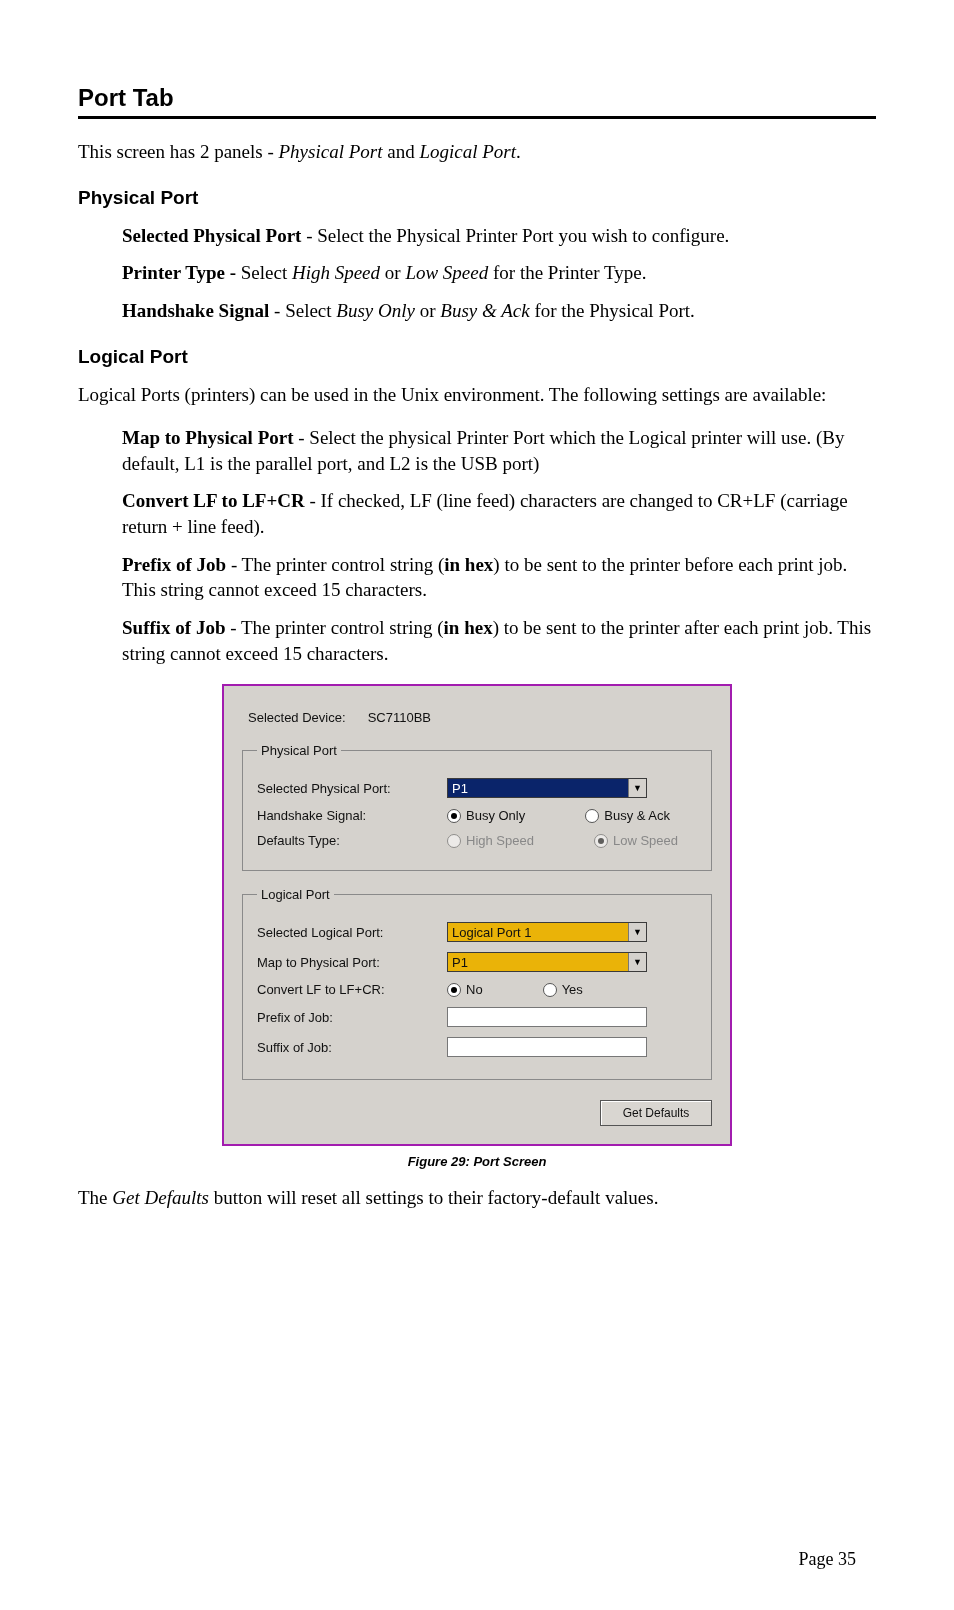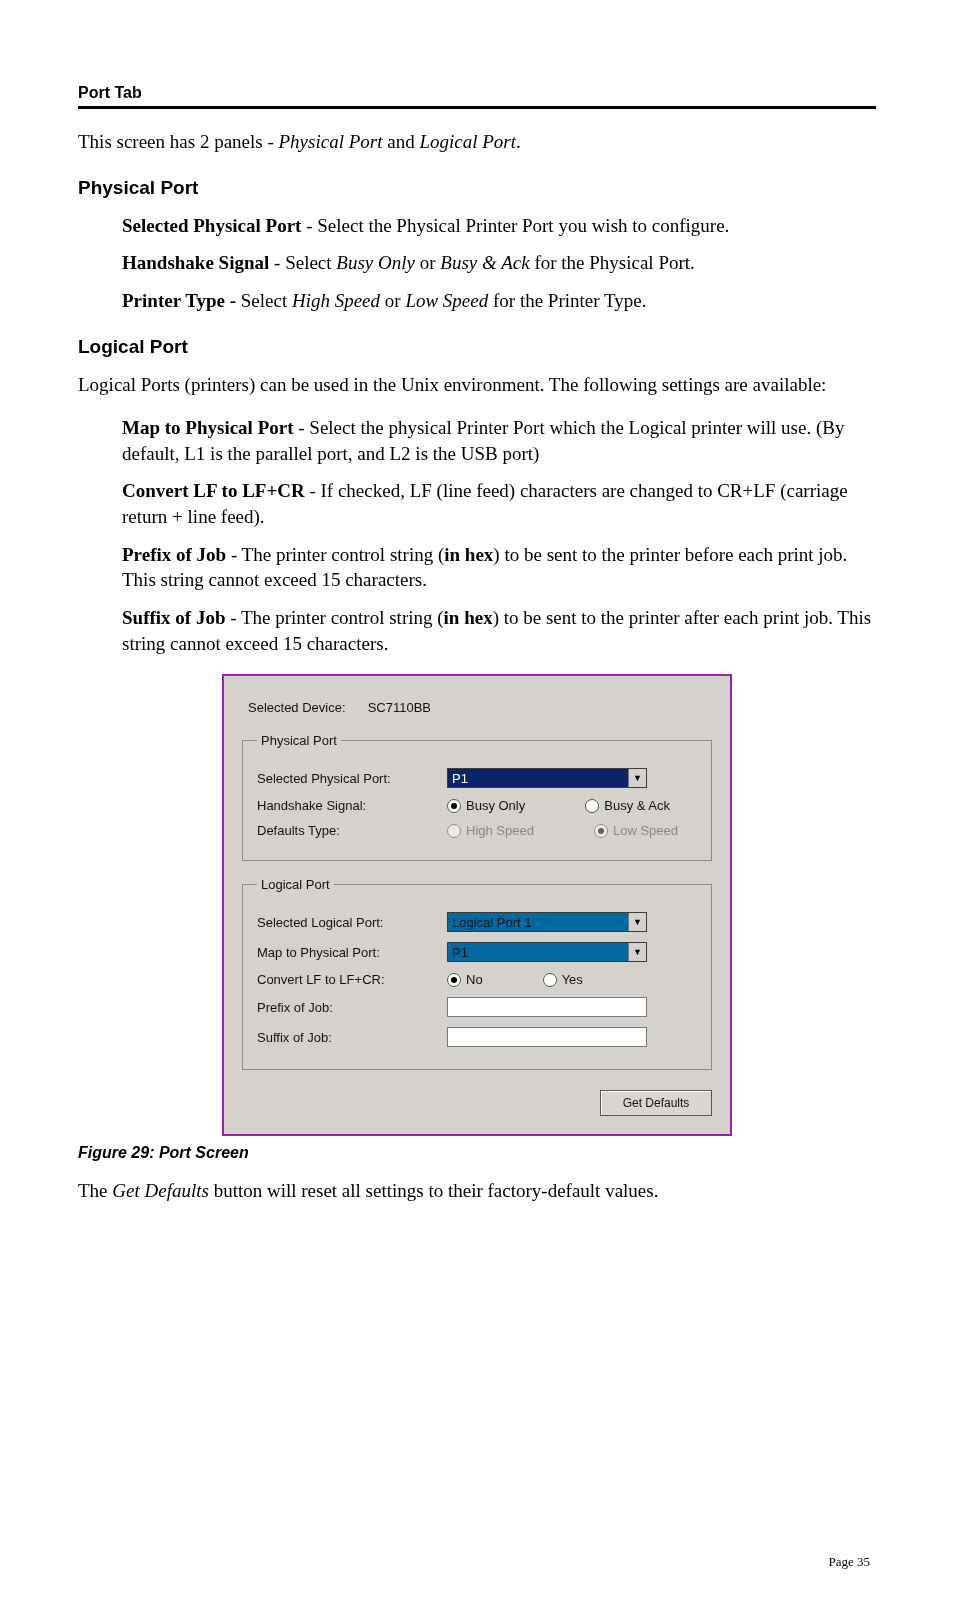--- a/index.html
+++ b/index.html
@@ -12,21 +12,21 @@
   .page{
     width:954px;
     min-height:1610px;
     box-sizing:border-box;
     padding:70px 78px 40px 78px;
     position:relative;
   }
   .sec-title{
     font-family:Arial,Helvetica,sans-serif;
     font-weight:bold;
-    font-size:16px;
+    font-size:24px;
     margin:14px 0 4px 0;
   }
   .thick-rule{
     border:none;
     border-top:3px solid #000;
     margin:0 0 20px 0;
   }
   .para{margin:10px 0 18px 0;line-height:1.35}
   .sub-title{
     font-family:Arial,Helvetica,sans-serif;
@@ -65,21 +65,21 @@
   }
   .fld{
     display:flex;align-items:center;
     margin:10px 0;
     gap:24px;
   }
   .fld .lbl{width:166px}
   .sel{
     width:200px;height:20px;
     border:1px solid #3b3b3b;
-    background:#0369a1;
+    background:#eab308;
     display:flex;align-items:center;justify-content:space-between;
     padding:0 0 0 4px;box-sizing:border-box;
   }
   .sel.highlight{background:#0a246a;color:#fff}
   .sel .arrow{
     width:17px;height:18px;
     background:#d5d2cd;
     border-left:1px solid #777;
     display:flex;align-items:center;justify-content:center;
     color:#000;font-size:9px;line-height:1
@@ -104,28 +104,28 @@
   .btn-row{display:flex;justify-content:flex-end;margin-top:20px}
   .win-btn{
     min-width:90px;height:24px;
     border:1px solid #555;background:#d9d6d1;
     box-shadow:inset 1px 1px 0 #fff;
     font-family:Tahoma,Arial,sans-serif;font-size:12px;
     display:flex;align-items:center;justify-content:center;
     padding:0 10px;cursor:default;
   }
   .caption{
-    text-align:left;
+    text-align:center;
     font-family:Arial,Helvetica,sans-serif;
     font-weight:bold;font-style:italic;
-    font-size:16px;margin:8px 0 16px 0;
+    font-size:13px;margin:8px 0 16px 0;
   }
   .footer{
-    position:absolute;right:84px;bottom:40px;
-    font-size:13px
+    position:absolute;right:98px;bottom:40px;
+    font-size:18px
   }
 </style>
 </head>
 <body>
 
 <div class="page">
 
   <div class="sec-title">Port Tab</div>
   <hr class="thick-rule">
 
@@ -133,24 +133,24 @@
     <span>This screen has 2 panels - </span><span class="em">Physical Port</span><span> and </span><span class="em">Logical Port</span><span>.</span>
   </p>
 
   <div class="sub-title">Physical Port</div>
 
   <div class="indent-list">
     <div class="item">
       <b>Selected Physical Port</b><span> - Select the Physical Printer Port you wish to configure.</span>
     </div>
     <div class="item">
+      <b>Printer Type - </b><span>Select </span><span class="em">High Speed</span><span> or </span><span class="em">Low Speed</span><span> for the Printer Type.</span>
+    </div>
+    <div class="item">
       <b>Handshake Signal</b><span> - Select </span><span class="em">Busy Only</span><span> or </span><span class="em">Busy &amp; Ack</span><span> for the Physical Port.</span>
-    </div>
-    <div class="item">
-      <b>Printer Type - </b><span>Select </span><span class="em">High Speed</span><span> or </span><span class="em">Low Speed</span><span> for the Printer Type.</span>
     </div>
   </div>
 
   <div class="sub-title">Logical Port</div>
   <p class="para">Logical Ports (printers) can be used in the Unix environment. The following settings are available:</p>
 
   <div class="indent-list">
     <div class="item">
       <b>Map to Physical Port</b><span> - Select the physical Printer Port which the Logical printer will use. (By default, L1 is the parallel port, and L2 is the USB port)</span>
     </div>

